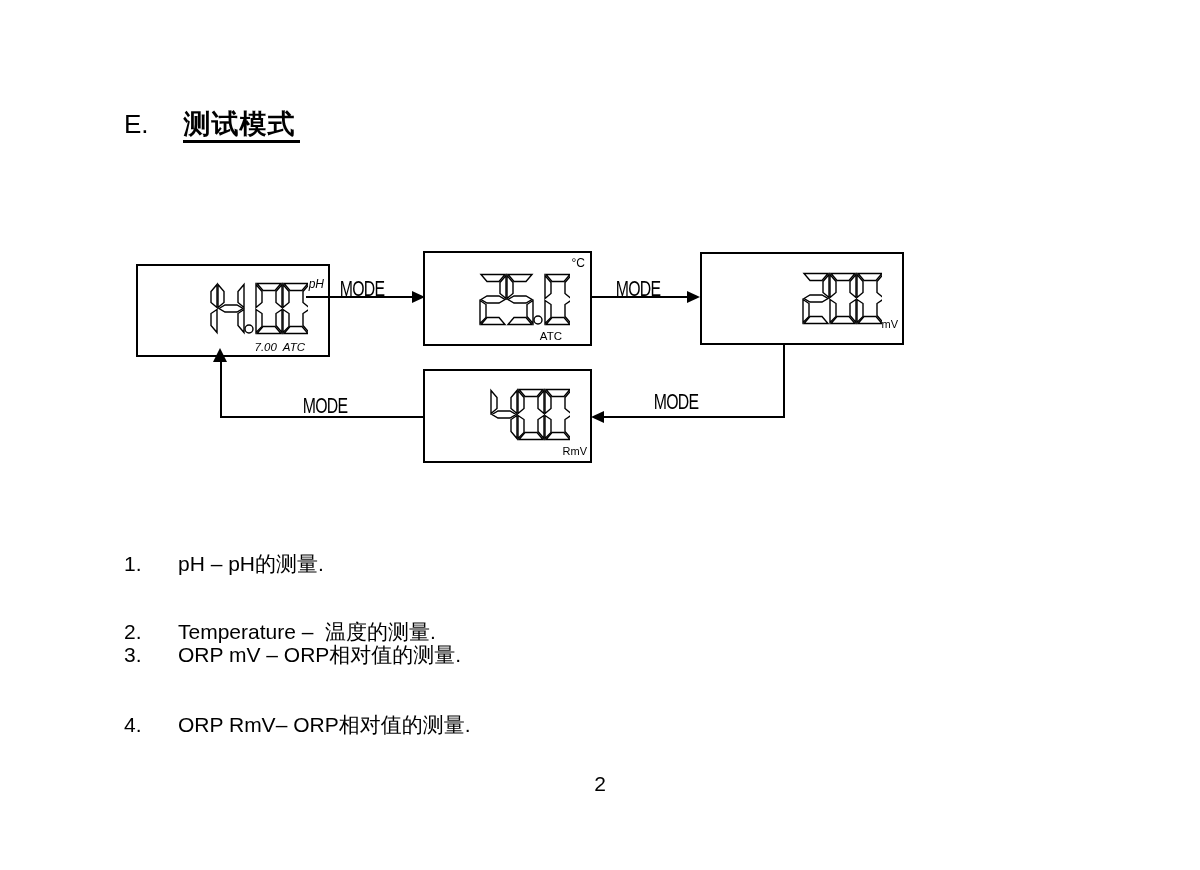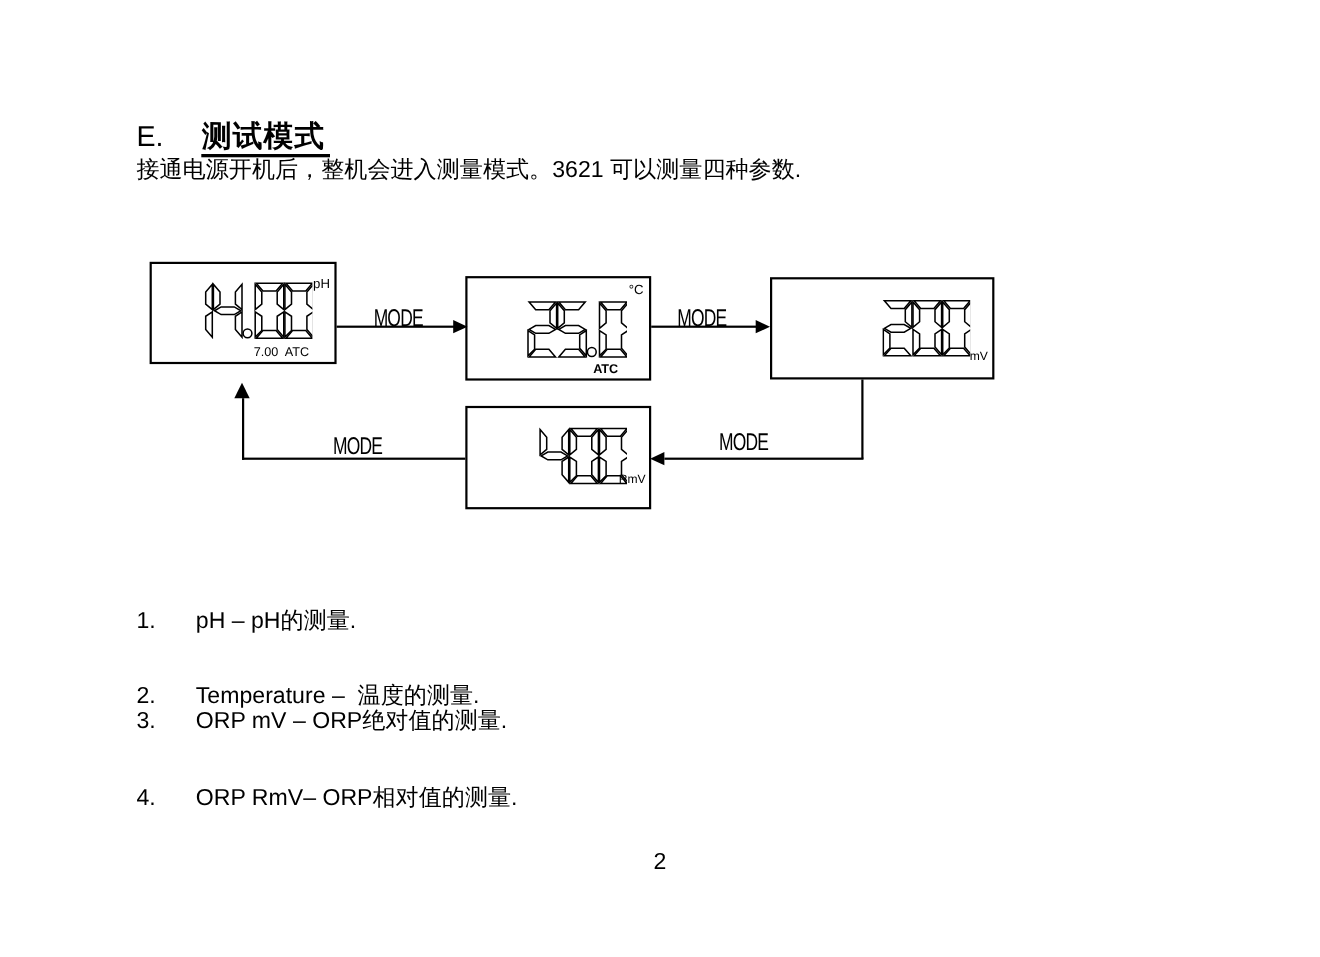--- a/index.html
+++ b/index.html
@@ -15,37 +15,37 @@
   
   .intro{position:absolute;left:124px;top:140px;font-size:21px;margin:0;white-space:pre;}
 
   
   .lcd{position:absolute;border:2px solid #000;background:#fff;box-sizing:border-box;}
   .lcd svg{position:absolute;right:20px;}
   .segdisp polygon,.segdisp circle{fill:#fff;stroke:#000;stroke-width:1.4;stroke-linejoin:miter;}
   .unit{position:absolute;font-size:12px;}
   .lcd-bottom{position:absolute;font-size:11.5px;white-space:pre;}
 
-  .lcd-ph  {left:136px;top:238px;width:170px;height:93px;}
+  .lcd-ph  {left:136px;top:264px;width:194px;height:93px;font-style:italic;}
   .lcd-ph svg{top:16px;}
   .lcd-ph .unit{top:11px;right:4px;}
   .lcd-ph .lcd-bottom{right:23px;bottom:2px;margin-left:36px;}
 
   .lcd-temp{left:423px;top:251px;width:169px;height:95px;}
   .lcd-temp svg{top:20px;}
   .lcd-temp .unit{top:3px;right:5px;}
-  .lcd-temp .lcd-bottom{right:28px;bottom:2px;font-weight:bold;}
+  .lcd-temp .lcd-bottom{right:28px;bottom:2px;}
 
   .lcd-mv  {left:700px;top:252px;width:204px;height:93px;}
   .lcd-mv svg{top:18px;}
   .lcd-mv .unit{bottom:13px;right:4px;font-size:11px;}
 
   .lcd-rmv {left:423px;top:369px;width:169px;height:94px;}
   .lcd-rmv svg{top:17px;}
-  .lcd-rmv .unit{bottom:19px;right:3px;font-size:11px;}
+  .lcd-rmv .unit{bottom:4px;right:3px;font-size:11px;}
 
   
   .mode{position:absolute;width:80px;text-align:center;font-size:22px;
         letter-spacing:-1px;transform:scaleX(.72);transform-origin:50% 50%;}
   .mode1{left:322px;top:276px;}
   .mode2{left:598px;top:276px;}
   .mode3{left:636px;top:389px;}
   .mode4{left:285px;top:393px;}
 
   
@@ -71,21 +71,20 @@
 </style>
 </head>
 <body>
 
 <div class="page">
 
   <div class="heading">
     <span class="sec-letter">E.</span><span class="sec-title">测试模式</span>
   </div>
 
-  <p class="intro">接通电源开机后，整机会进入测量模式。3621 可以测量四种参数.</p>
 
   <div>
 
     <div class="lcd lcd-ph">
       <svg class="segdisp" viewBox="0 0 118 52" width="118" height="53">
           <g transform="translate(0,0)">
             <polygon points="27,2 27,25 21,20 21,9"></polygon>
             <polygon points="27,27 27,50 21,43 21,31"></polygon>
           </g>
           <g transform="translate(27,0)">
@@ -222,21 +221,21 @@
     <span class="mode mode4">MODE</span>
   </div>
 
   <div class="li li1">
     <span class="li-num">1.</span><span class="li-text">pH – pH的测量.</span>
   </div>
   <div class="li li2">
     <span class="li-num">2.</span><span class="li-text">Temperature –  温度的测量.</span>
   </div>
   <div class="li li3">
-    <span class="li-num">3.</span><span class="li-text">ORP mV – ORP绝对值的测量.</span>
+    <span class="li-num">3.</span><span class="li-text">ORP mV – ORP相对值的测量.</span>
   </div>
   <div class="li li4">
     <span class="li-num">4.</span><span class="li-text">ORP RmV– ORP相对值的测量.</span>
   </div>
 
   <div class="page-num">2</div>
 
 </div>
 
 </body></html>

